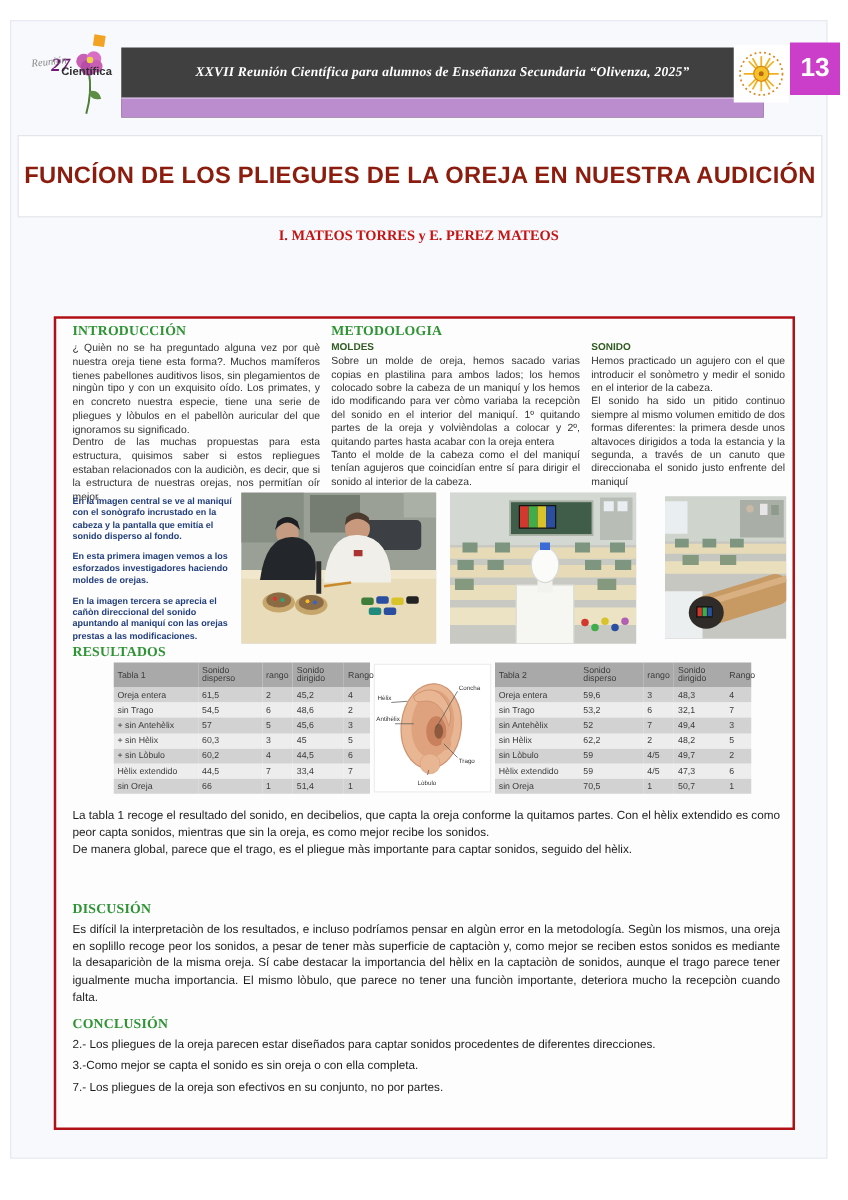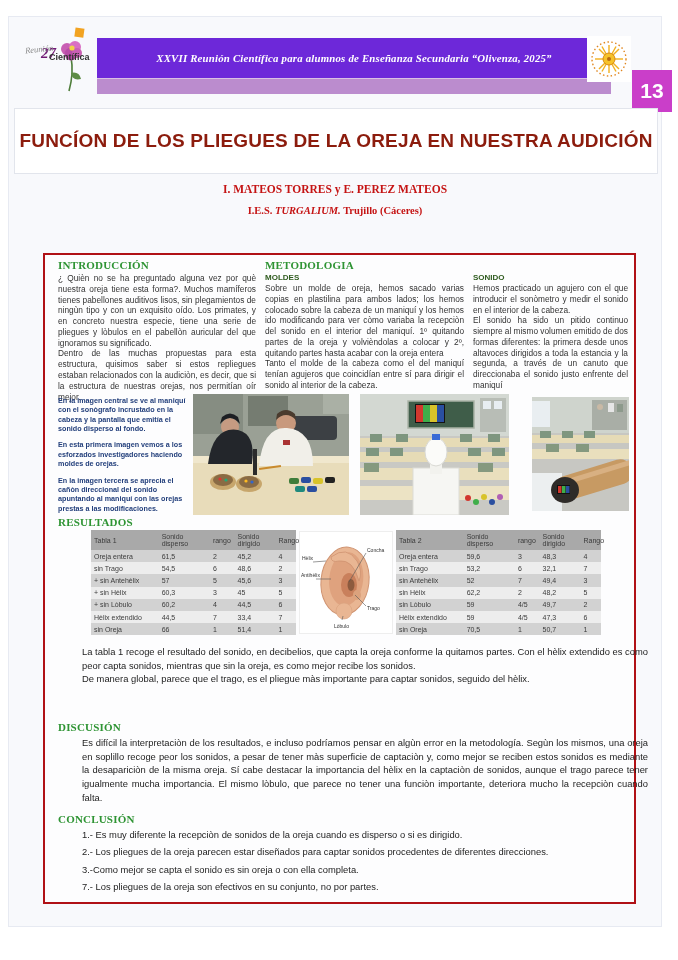--- a/index.html
+++ b/index.html
@@ -5,31 +5,31 @@
   html,body{margin:0;padding:0;}
   body{
     width:678px;height:960px;position:relative;background:#ffffff;
     font-family:"Liberation Sans",sans-serif;overflow:hidden;
     -webkit-font-smoothing:antialiased;
   }
   .poster{position:absolute;left:8px;top:16px;width:652px;height:909px;
     background:#f8f9fc;border:1px solid #e7eaf2;}
 
   
-  .banner{position:absolute;left:88px;top:21px;width:514px;height:56px;background:#6d28d9;}
+  .banner{position:absolute;left:88px;top:21px;width:514px;height:56px;background:#404040;}
   .banner-text{position:absolute;left:0;top:0;width:100%;height:40px;display:flex;align-items:center;justify-content:center;
     color:#fff;font-family:"Liberation Serif",serif;font-style:italic;font-weight:bold;font-size:10.8px;letter-spacing:.2px;}
   .banner-stripe{position:absolute;left:0;bottom:0;width:100%;height:15px;background:#bb8cce;border-top:1px solid rgba(255,255,255,.45);}
   .logo{position:absolute;left:16px;top:10px;width:84px;height:70px;background:transparent;}
   .logo-27{position:absolute;left:16px;top:18px;font-family:"Liberation Serif",serif;font-style:italic;font-weight:bold;font-size:15px;color:#701a75;}
   .logo-word1{position:absolute;left:0px;top:17px;font-family:"Liberation Serif",serif;font-style:italic;font-size:8.5px;color:#8a8a8a;transform:rotate(-6deg);}
   .logo-word2{position:absolute;left:24px;top:25px;font-size:9px;font-weight:bold;color:#2f2f2f;}
   .seal{position:absolute;left:578px;top:19px;width:44px;height:46px;background:#fff;display:flex;align-items:center;justify-content:center;}
   .badge{position:absolute;left:623px;top:17px;width:40px;height:42px;background:#ca3ec9;color:#fff;
-    display:flex;align-items:center;justify-content:center;font-size:21px;font-weight:bold;margin-top:36px;}
+    display:flex;align-items:center;justify-content:center;font-size:21px;font-weight:bold;}
 
   
   .titlebox{position:absolute;left:5px;top:91px;width:642px;height:64px;background:#ffffff;border:1px solid #e2e5ec;
     display:flex;align-items:center;justify-content:center;}
   .title{font-size:19px;font-weight:bold;color:#8c1c0d;text-align:center;letter-spacing:.2px;}
   .authors{position:absolute;left:0;top:166px;width:100%;text-align:center;
     font-family:"Liberation Serif",serif;font-weight:bold;font-size:11.5px;color:#c51414;}
   .affil{position:absolute;left:0;top:188px;width:100%;text-align:center;
     font-family:"Liberation Serif",serif;font-weight:bold;font-size:10.5px;color:#c51414;}
   .affil .it{font-style:italic;}
@@ -58,21 +58,21 @@
   .res-heading{position:absolute;left:13px;top:261px;}
   .datatable{position:absolute;top:275px;border-collapse:collapse;table-layout:fixed;width:205px;font-size:7px;color:#3b3b3b;}
   .t1{left:46px;} .t2{left:351px;}
   .datatable th{background:#a9a9a9;font-weight:normal;text-align:left;padding:3px 3px;}
   .datatable td{padding:2.6px 3px;}
   .datatable tbody tr:nth-child(odd){background:#d2d2d2;}
   .datatable tbody tr:nth-child(even){background:#ededed;}
 
   .ear{position:absolute;left:255px;top:277px;width:92px;height:101px;background:#ffffff;box-shadow:0 0 0 1px #eee;}
 
-  .bigtext{position:absolute;left:13px;width:566px;font-size:9.4px;line-height:1.46;color:#1d1d1d;text-align:justify;margin-left:24px;}
+  .bigtext{position:absolute;left:13px;width:566px;font-size:9.4px;line-height:1.46;color:#1d1d1d;text-align:justify;}
   .bigtext p{margin:0;}
   .res-text{top:390px;}
   .disc-heading{position:absolute;left:13px;top:466px;}
   .disc-text{top:481px;}
   .conc-heading{position:absolute;left:13px;top:558px;}
   .conc-list{top:573px;}
   .conc-list p{margin:0 0 3.6px 0;text-align:left;}
 </style>
 </head>
 <body>
@@ -115,23 +115,20 @@
       <circle cx="20" cy="21" r="2" fill="#b86a10"></circle>
     </svg>
   </div>
 
   <div class="badge">13</div>
 
   <div class="titlebox">
     <div class="title">FUNCÍON DE LOS PLIEGUES DE LA OREJA EN NUESTRA AUDICIÓN</div>
   </div>
   <div class="authors">I. MATEOS TORRES y E. PEREZ MATEOS</div>
-  <div class="affil">
-    <span>I.E.S. </span><span class="it">TURGALIUM.</span><span> Trujillo (Cáceres)</span>
-  </div>
 
   <div class="redbox">
 
     <div class="cols">
       <div class="col1">
         <div class="section-heading">INTRODUCCIÓN</div>
         <div class="col-body">
           <p>¿ Quièn no se ha preguntado alguna vez por què nuestra oreja tiene esta forma?. Muchos mamíferos tienes pabellones auditivos lisos, sin plegamientos de ningùn tipo y con un exquisito oído. Los primates, y en concreto nuestra especie, tiene una serie de pliegues y lòbulos en el pabellòn auricular del que ignoramos su significado.</p>
           <p>Dentro de las muchas propuestas para esta estructura, quisimos saber si estos repliegues estaban relacionados con la audiciòn, es decir, que si la estructura de nuestras orejas, nos permitían oír mejor.</p>
         </div>
@@ -452,20 +449,19 @@
         <p>De manera global, parece que el trago, es el pliegue màs importante para captar sonidos, seguido del hèlix.</p>
       </div>
 
     <div class="section-heading disc-heading">DISCUSIÓN</div>
     <div class="bigtext disc-text">
       <p>Es difícil la interpretaciòn de los resultados, e incluso podríamos pensar en algùn error en la metodología. Segùn los mismos, una oreja en soplillo recoge peor los sonidos, a pesar de tener màs superficie de captaciòn y, como mejor se reciben estos sonidos es mediante la desapariciòn de la misma oreja. Sí cabe destacar la importancia del hèlix en la captaciòn de sonidos, aunque el trago parece tener igualmente mucha importancia. El mismo lòbulo, que parece no tener una funciòn importante, deteriora mucho la recepciòn cuando falta.</p>
     </div>
 
     <div class="section-heading conc-heading">CONCLUSIÓN</div>
     <div class="bigtext conc-list">
-        <p>1.- Es muy diferente la recepciòn de sonidos de la oreja cuando es disperso o si es dirigido.</p>
         <p>2.- Los pliegues de la oreja parecen estar diseñados para captar sonidos procedentes de diferentes direcciones.</p>
         <p>3.-Como mejor se capta el sonido es sin oreja o con ella completa.</p>
         <p>7.- Los pliegues de la oreja son efectivos en su conjunto, no por partes.</p>
       </div>
 
   </div>
 </div>
 
 </body></html>

